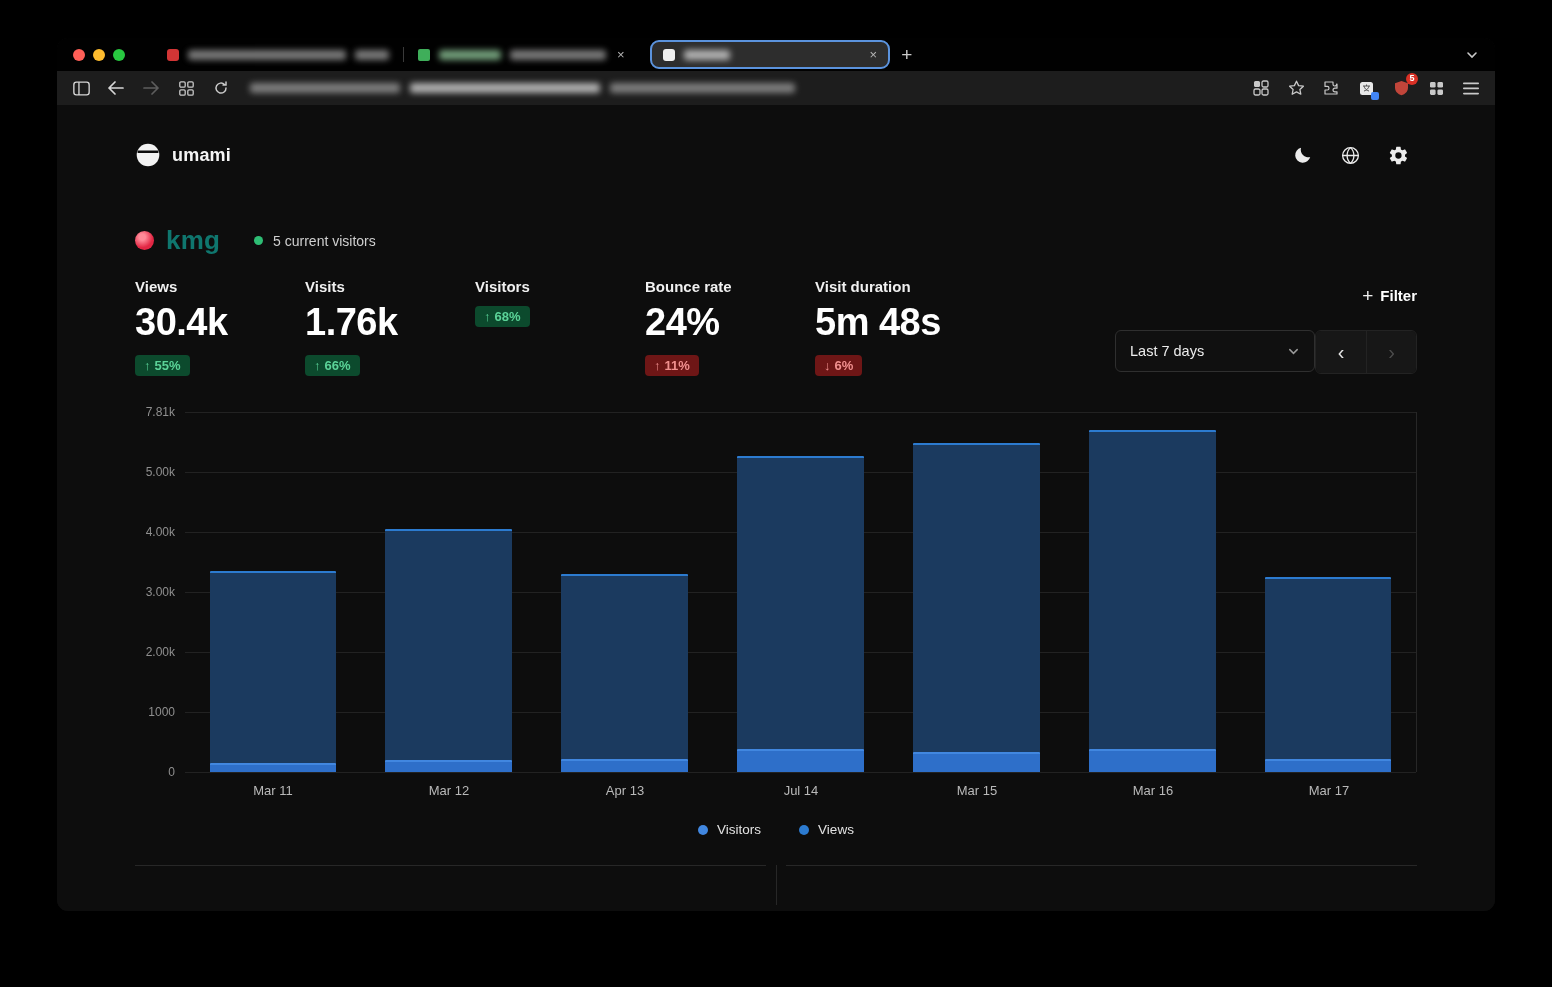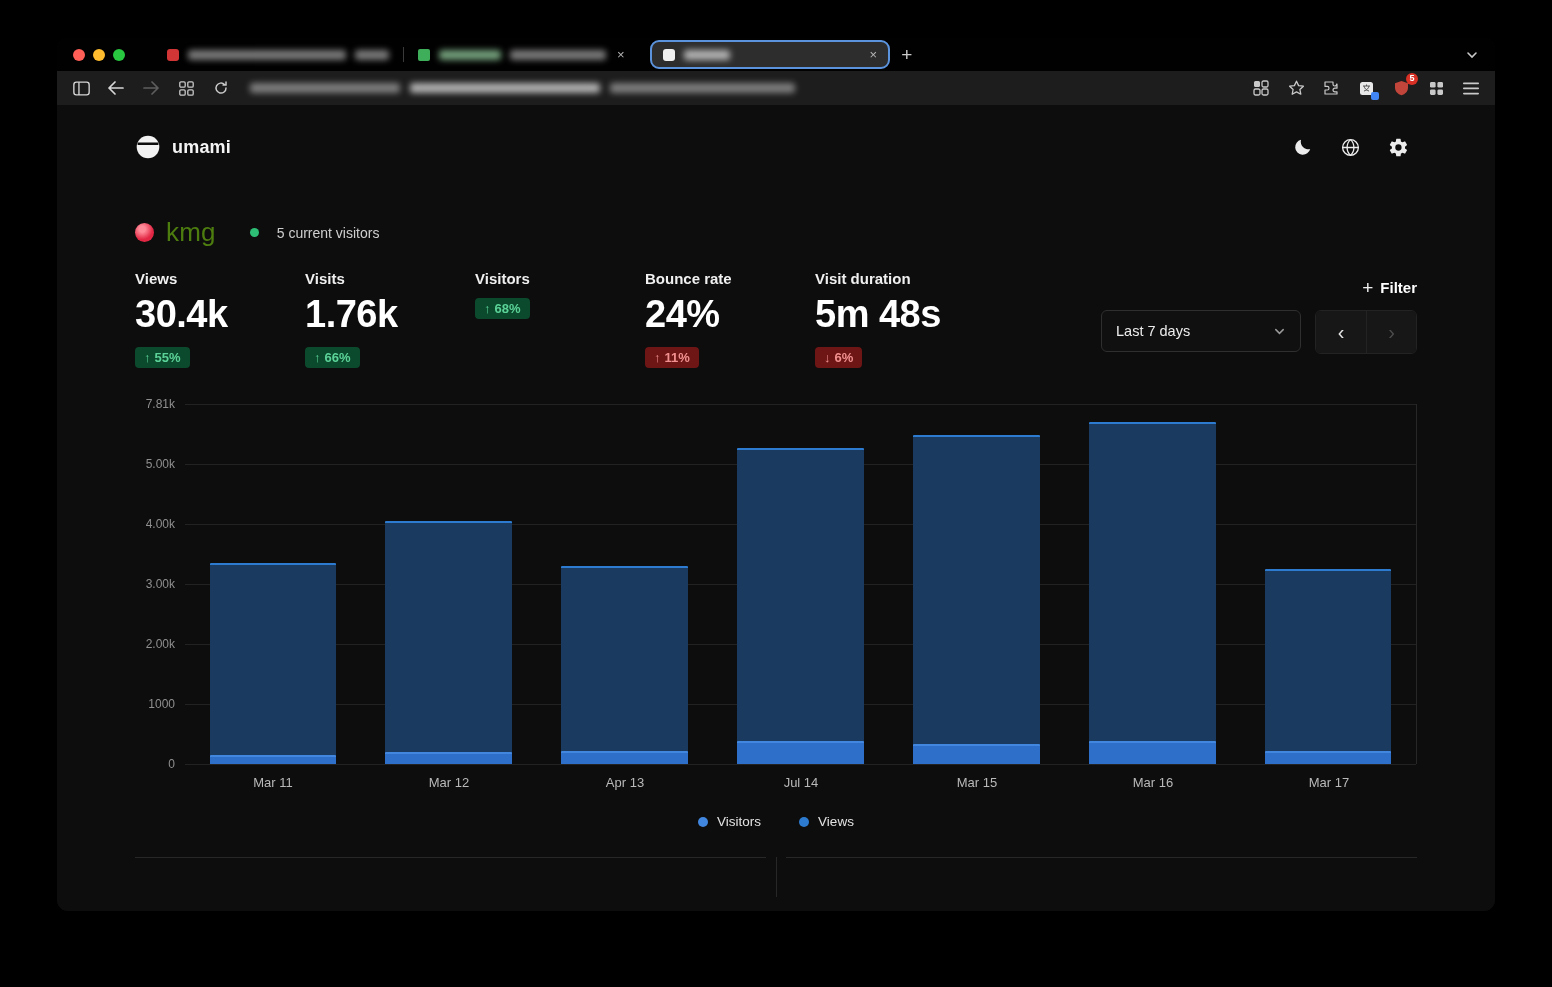--- a/index.html
+++ b/index.html
@@ -25,48 +25,48 @@
   
   .navbar { height:34px; background:#1d1d1d; display:flex; align-items:center; padding:0 14px; gap:15px; flex:none; }
   .nico { display:flex; align-items:center; justify-content:center; width:20px; height:20px; color:#d6d6d6; font-size:16px; position:relative; }
   .nico.dim { color:#5d5d5d; }
   .urlgroup { display:flex; align-items:center; gap:10px; margin-left:4px; }
   .nav-right { margin-left:auto; display:flex; align-items:center; gap:15px; }
   .badge-count { position:absolute; top:-5px; right:-7px; background:#d93025; color:#fff; font-size:9px; font-weight:bold; border-radius:6px; padding:1px 3.5px; line-height:1.1; }
   .blue-chip { position:absolute; bottom:-2px; right:-3px; width:8px; height:8px; background:#4285f4; border-radius:2px; }
 
   
-  .content { flex:1; background:#0d0d0d; padding:20px 78px 0; position:relative; overflow:hidden; }
+  .content { flex:1; background:#0d0d0d; padding:28px 78px 0; position:relative; overflow:hidden; }
 
   .appheader { display:flex; align-items:center; justify-content:space-between; height:44px; }
   .brand { display:flex; align-items:center; gap:11px; }
   .brand-name { color:#f4f4f4; font-size:18px; font-weight:bold; letter-spacing:.2px; }
   .hicons { display:flex; align-items:center; gap:10px; }
   .iconbtn { width:38px; height:38px; display:flex; align-items:center; justify-content:center; border-radius:8px; background:transparent; border:none; cursor:pointer; }
 
   .siterow { margin-top:48px; display:flex; align-items:center; gap:12px; }
   .site-favicon { width:19px; height:19px; border-radius:50%; background:radial-gradient(circle at 38% 32%, #ff8a98 0 18%, #e22744 60%); }
-  .site-name { color:#4d7c0f; font-size:26px; font-weight:normal; letter-spacing:.2px; }
-  .live { display:flex; align-items:center; gap:18px; margin-left:22px; }
+  .site-name { color:#0f766e; font-size:26px; font-weight:bold; letter-spacing:.2px; }
+  .live { display:flex; align-items:center; gap:10px; margin-left:22px; }
   .livedot { width:9px; height:9px; border-radius:50%; background:#2ebd74; }
   .livetext { color:#cfcfcf; font-size:14px; }
 
   .metricsrow { margin-top:22px; position:relative; min-height:108px; }
   .metrics { display:flex; }
   .metric { width:170px; }
   .mlabel { color:#f0f0f0; font-size:15px; font-weight:bold; }
   .mvalue { color:#fff; font-size:38px; font-weight:bold; margin-top:6px; letter-spacing:-.5px; }
   .badge { display:inline-flex; align-items:center; gap:4px; margin-top:11px; font-size:13px; font-weight:bold; padding:3px 9px; border-radius:4px; }
   .badge.positive { background:#0c4a2d; color:#5bd398; }
   .badge.negative { background:#6e1616; color:#f1908f; }
 
   .rightcol { position:absolute; right:0; top:2px; display:flex; flex-direction:column; align-items:flex-end; }
   .filterbtn { display:flex; align-items:center; gap:7px; background:transparent; border:none; color:#fff; font-size:15px; font-weight:bold; cursor:pointer; height:30px; font-family:inherit; }
   .filter-plus { font-size:19px; font-weight:normal; color:#eee; line-height:1; }
-  .ctrlrow { display:flex; gap:14px; margin-top:8px; }
+  .ctrlrow { display:flex; gap:0; margin-top:20px; }
   .daterange { width:200px; height:42px; border:1px solid #2f2f2f; border-radius:6px; background:#101010; display:flex; align-items:center; justify-content:space-between; padding:0 14px; color:#ededed; font-size:14.5px; cursor:pointer; }
   .pager { display:flex; border-radius:6px; overflow:hidden; border:1px solid #232323; }
   .pagerbtn { width:50px; height:42px; background:#171717; border:none; color:#e9e9e9; font-size:20px; cursor:pointer; font-family:inherit; }
   .pagerbtn + .pagerbtn { border-left:1px solid #232323; color:#4c4c4c; }
 
   
   .chart { margin-top:26px; display:flex; }
   .yaxis { width:50px; height:360px; position:relative; flex:none; }
   .ytick { position:absolute; right:10px; transform:translateY(-50%); color:#8f8f8f; font-size:12px; }
   .plotwrap { flex:1; }

